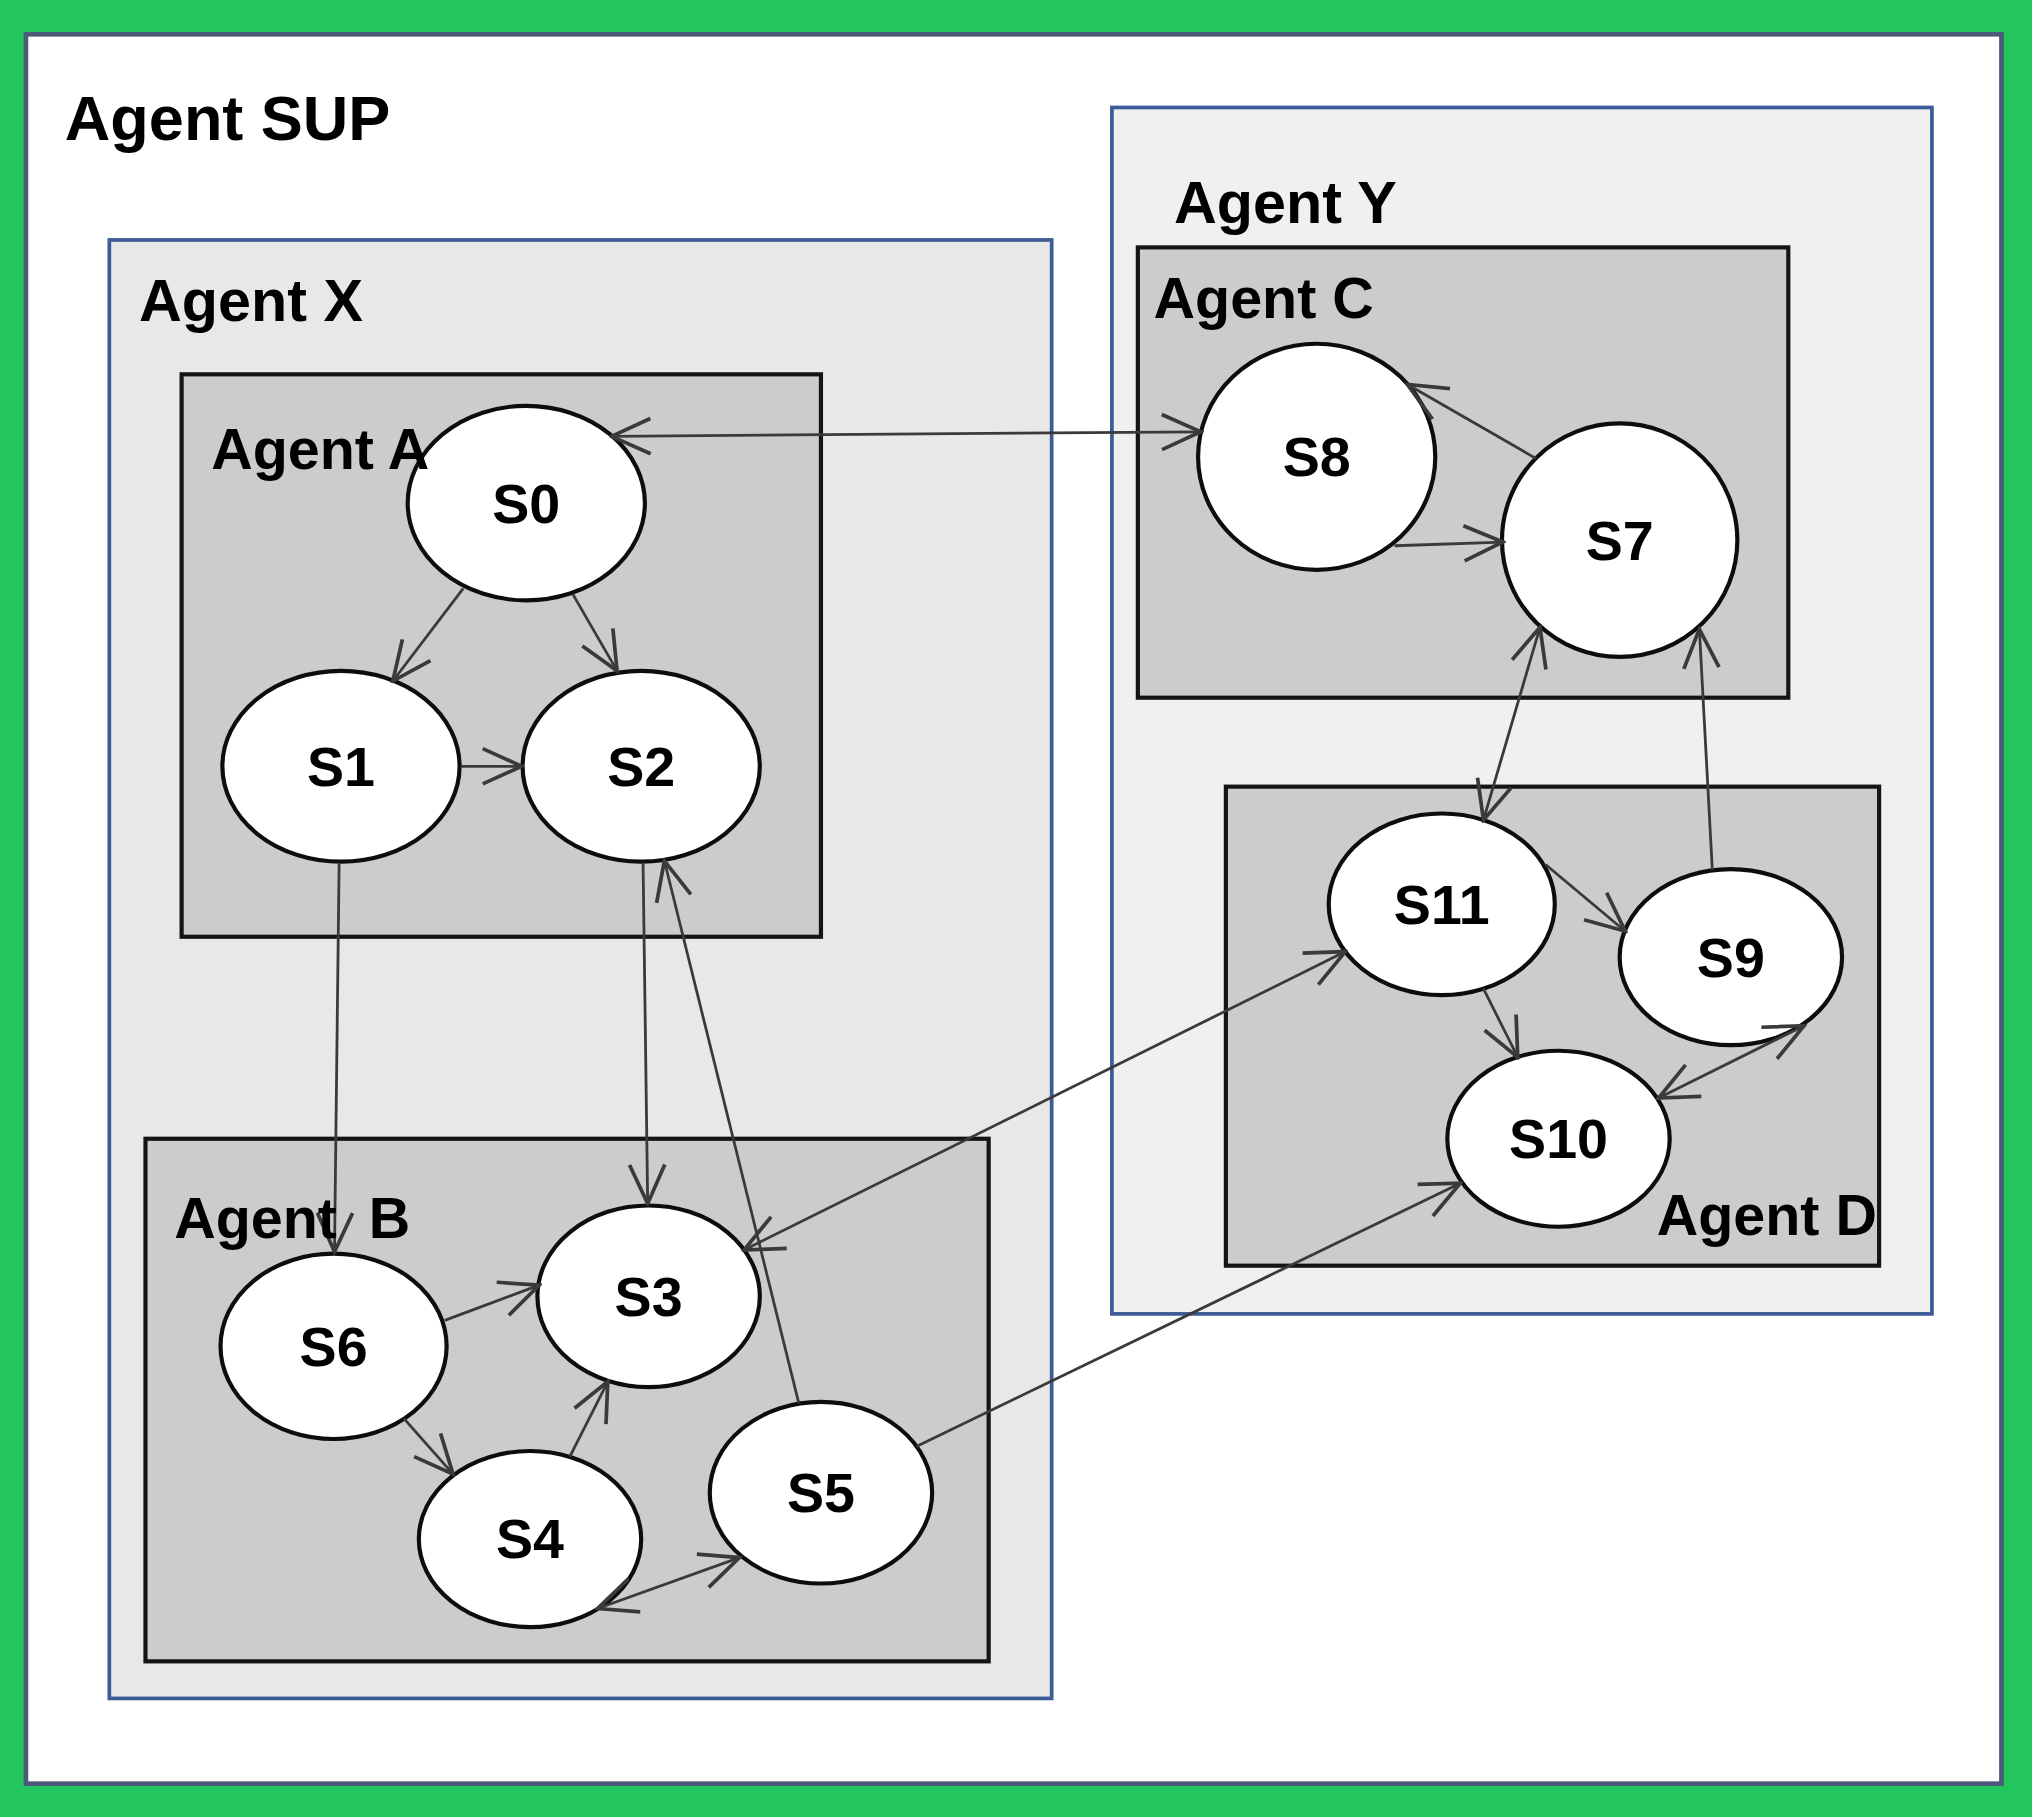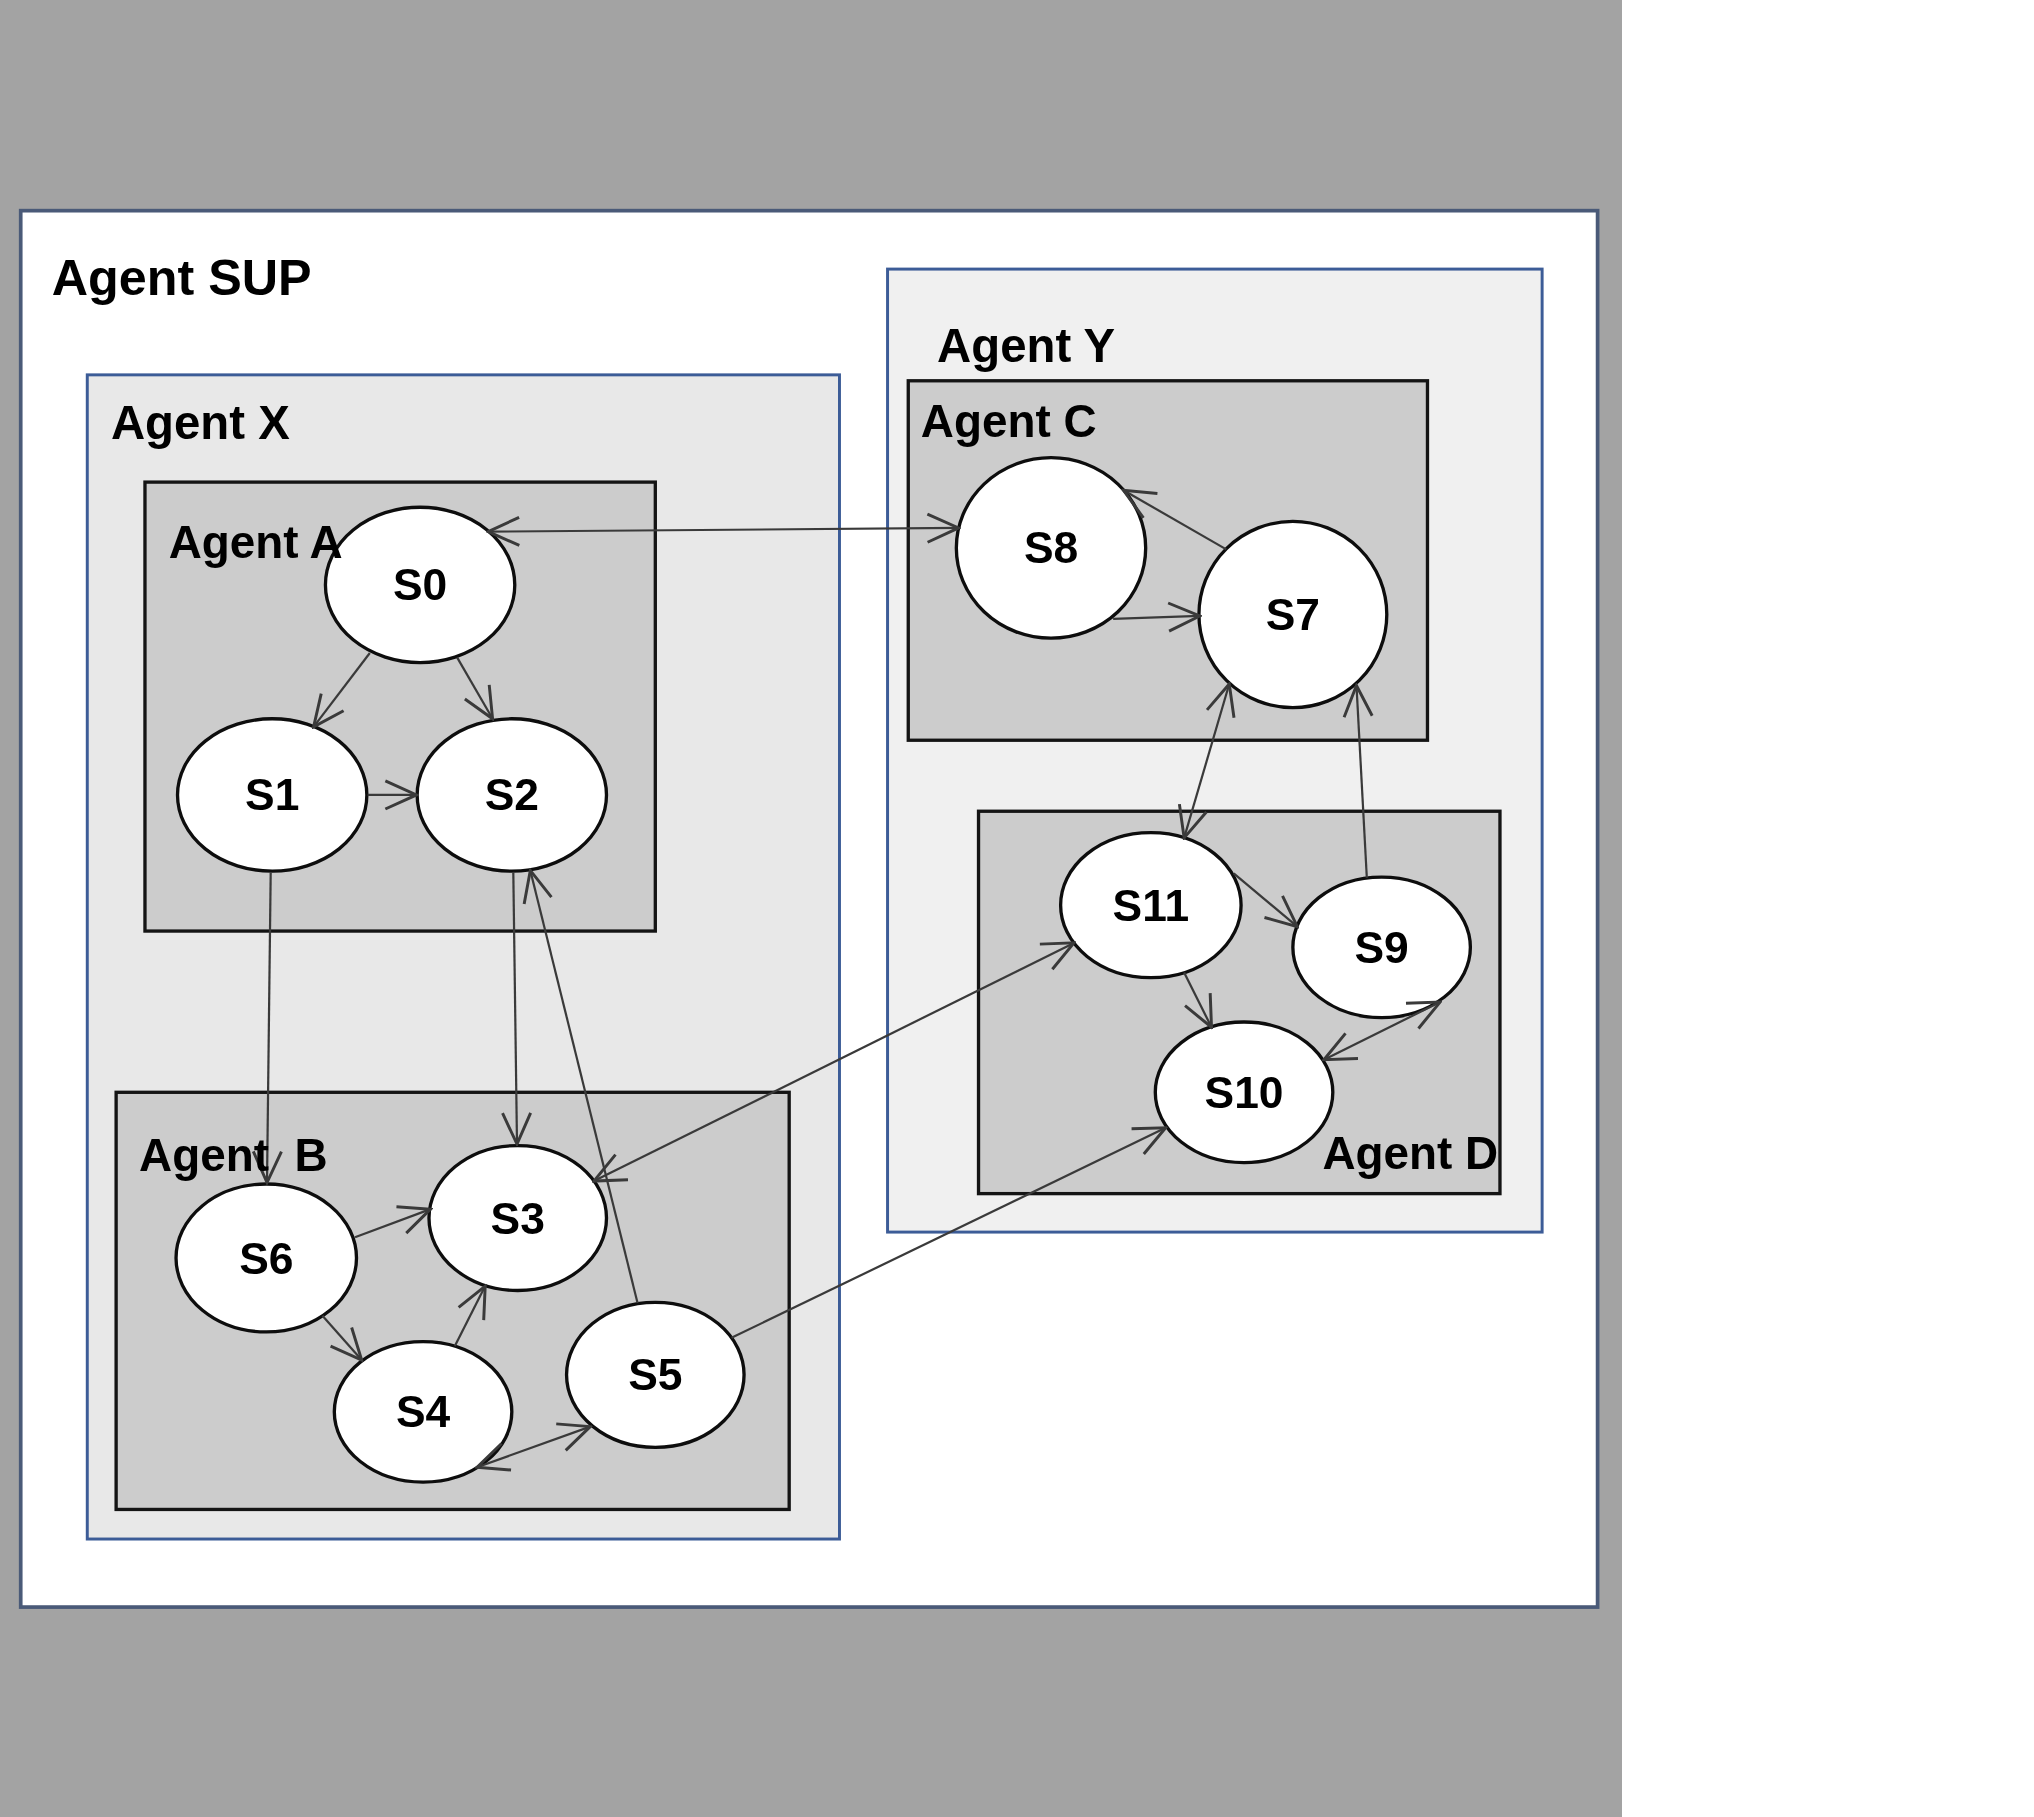--- a/index.html
+++ b/index.html
@@ -1,16 +1,16 @@
 <!DOCTYPE html>
 <html style="font-size:15px"><head>
 <meta charset="utf-8">
 <style>
   html,body{margin:0;padding:0;background:#ffffff;}
-  .stage{position:relative;width:1622px;height:1817px;background:#a3a3a3;overflow:hidden;}
+  .stage{position:relative;width:2032px;height:1817px;background:#22c55e;overflow:hidden;}
   svg{display:block;width:100%;height:100%;}
   text{font-family:"Liberation Sans", sans-serif;font-weight:bold;fill:#000000;white-space:pre;}
   .node-label{text-anchor:middle;}
 </style>
 </head>
 <body>
 
 <div class="stage">
   <svg id="diagram" viewBox="0 0 2193 1959" xmlns="http://www.w3.org/2000/svg">
     <defs>

